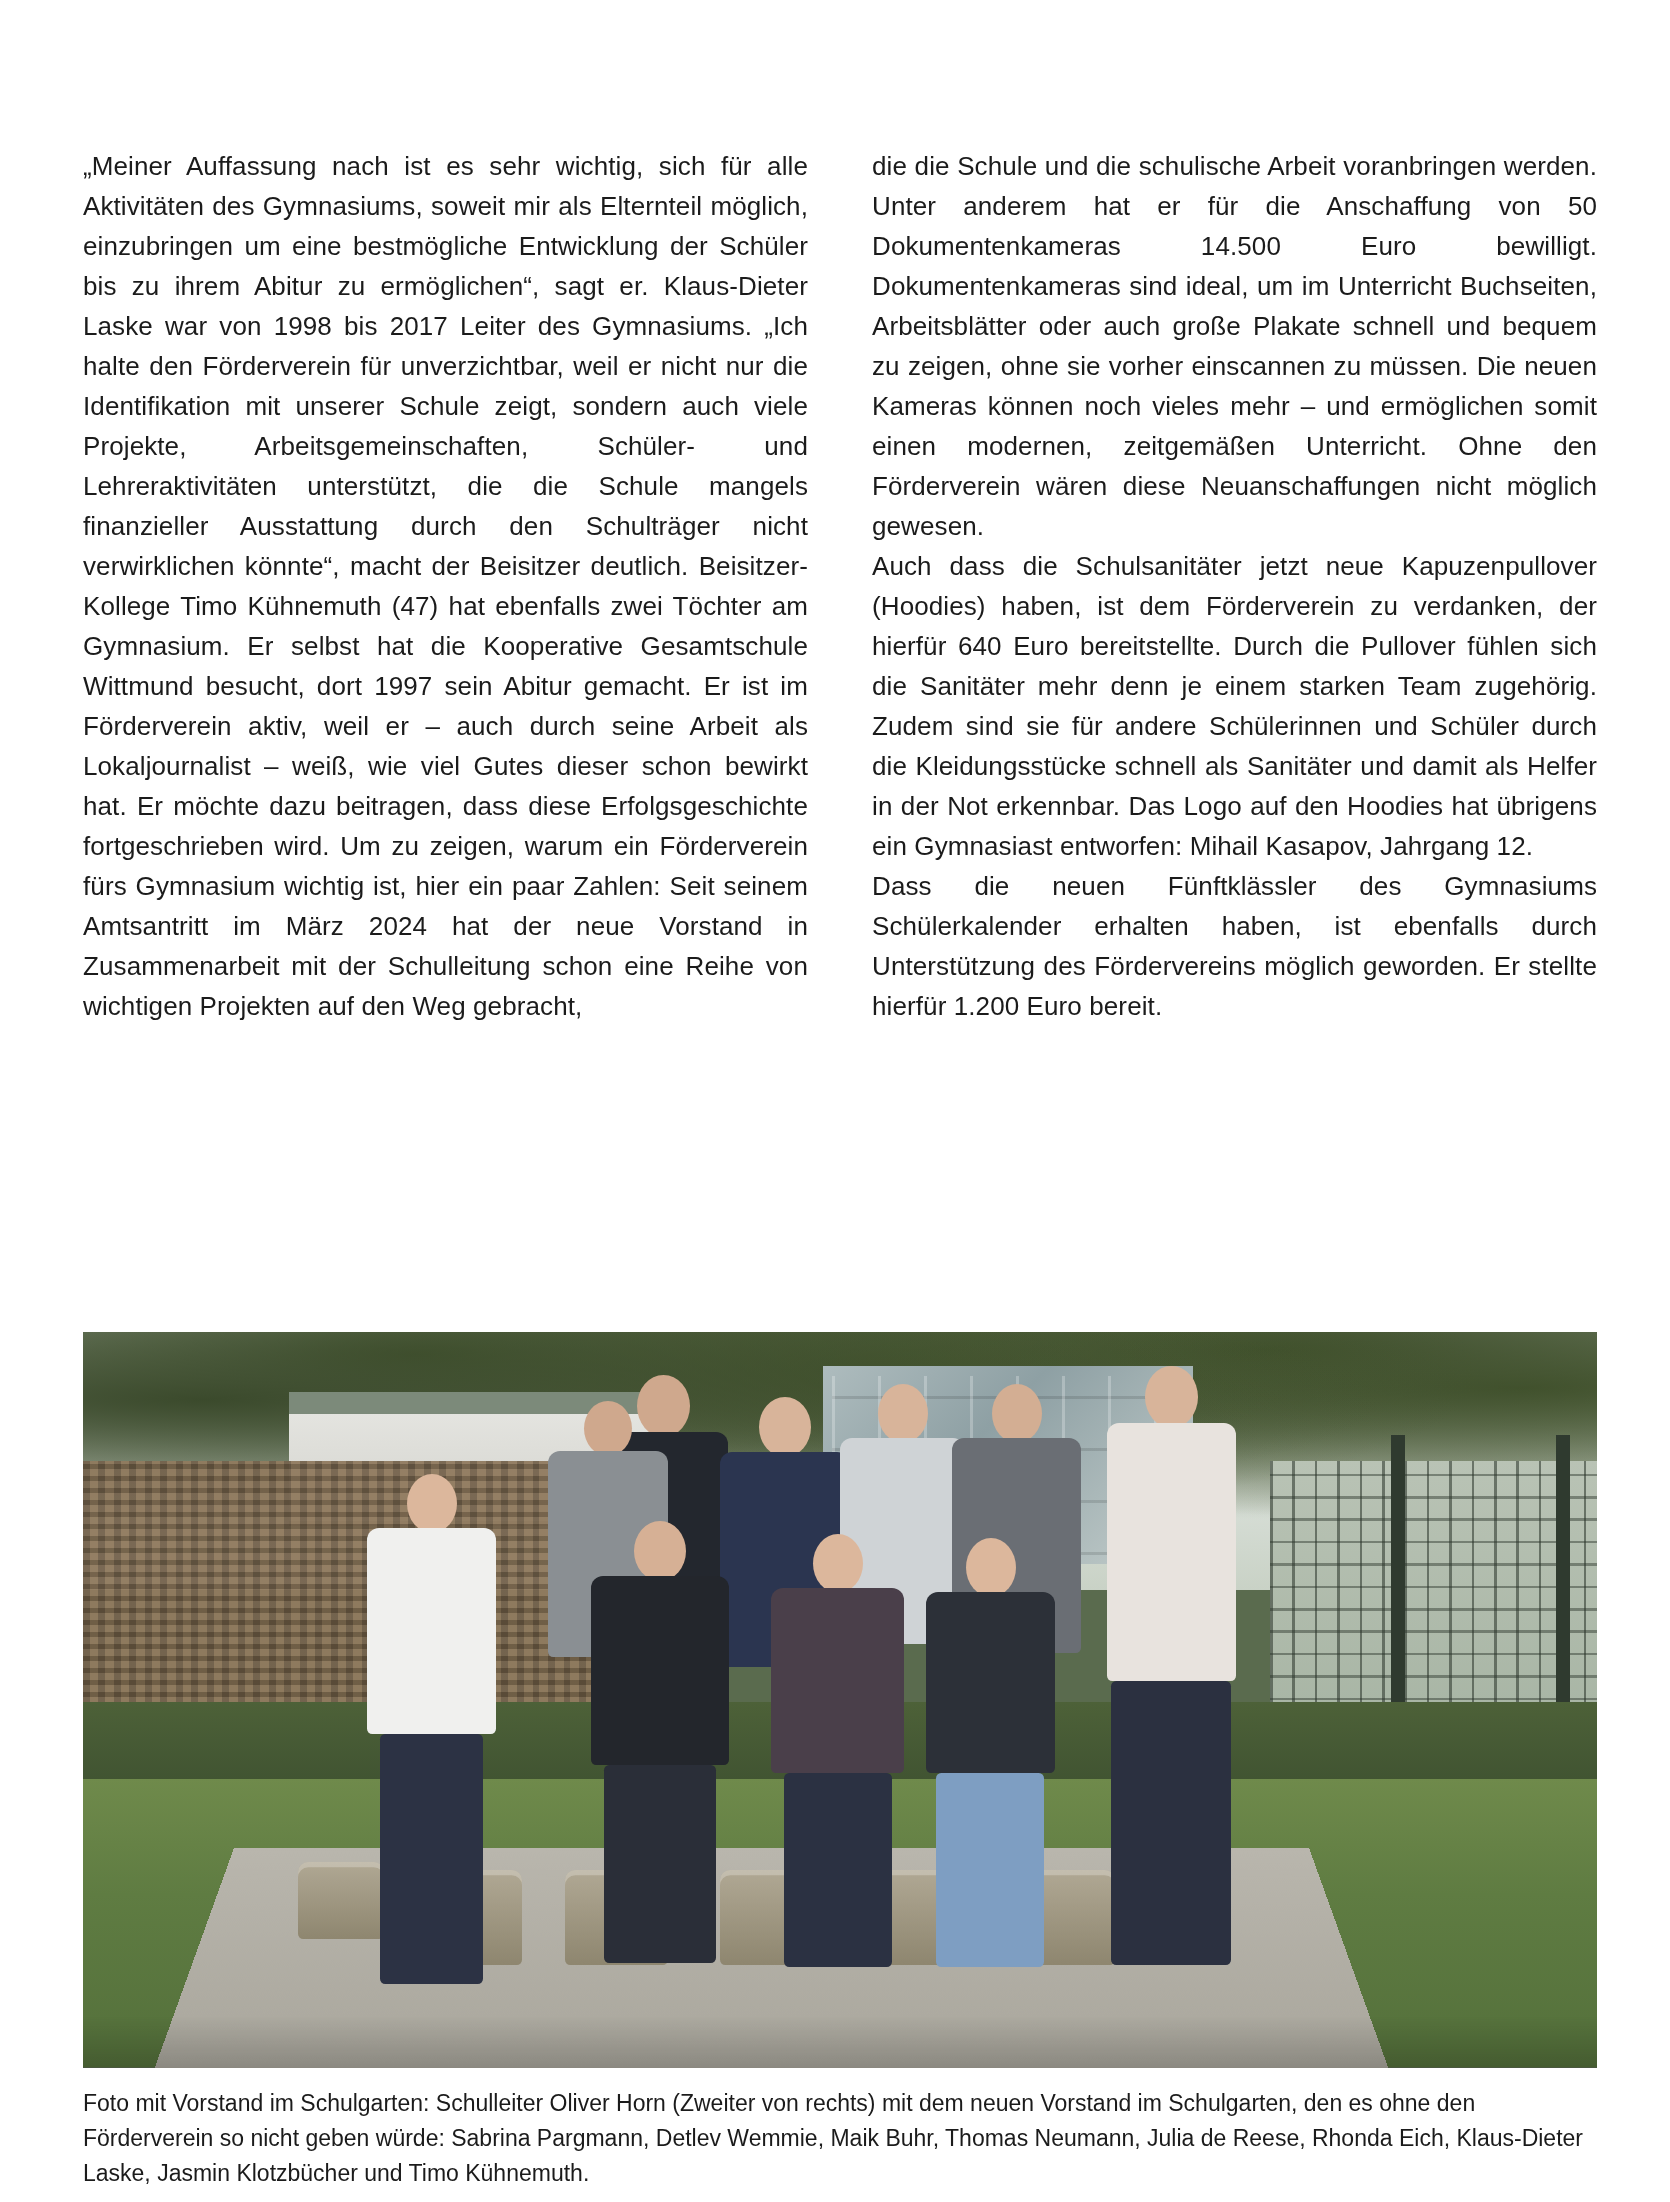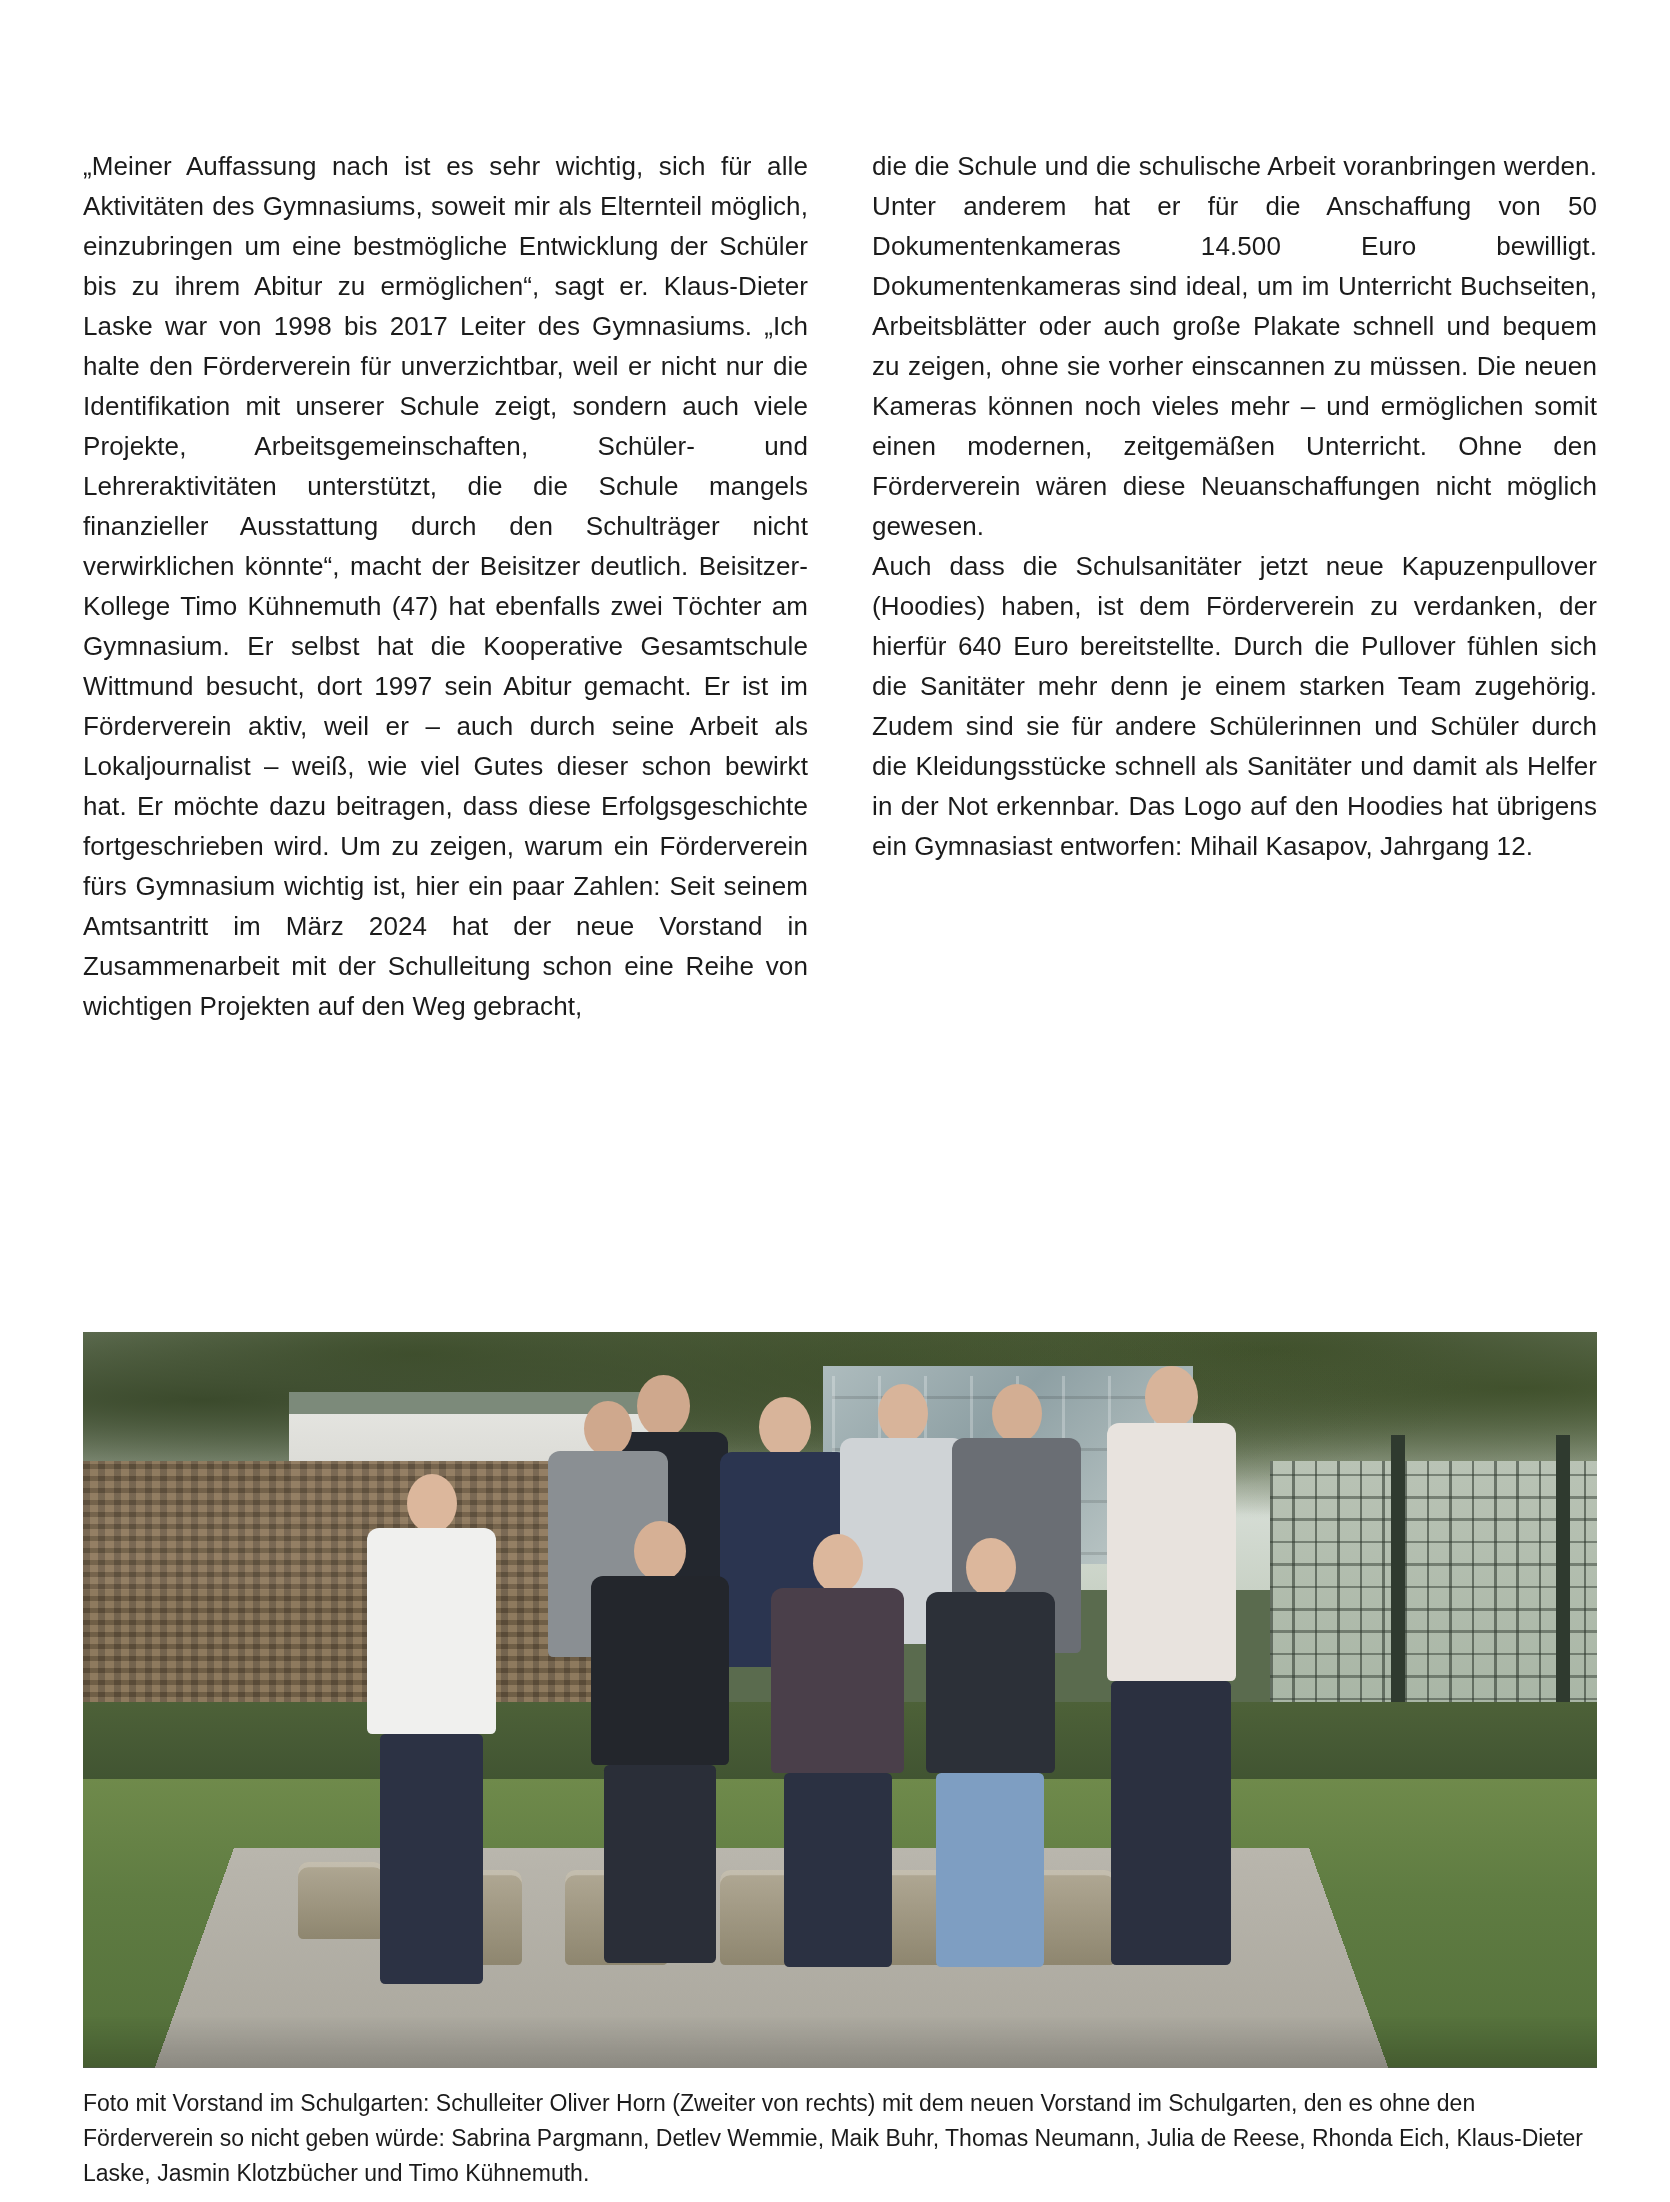--- a/index.html
+++ b/index.html
@@ -169,20 +169,21 @@
   <div class="content">
     <div class="columns">
 
       <div class="col">
         <p>„Meiner Auffassung nach ist es sehr wichtig, sich für alle Aktivitäten des Gymnasiums, soweit mir als Elternteil möglich, einzubringen um eine bestmögliche Entwicklung der Schüler bis zu ihrem Abitur zu ermöglichen“, sagt er. Klaus-Dieter Laske war von 1998 bis 2017 Leiter des Gymnasiums. „Ich halte den Förderverein für unverzichtbar, weil er nicht nur die Identifikation mit unserer Schule zeigt, sondern auch viele Projekte, Arbeitsgemeinschaften, Schüler- und Lehreraktivitäten unterstützt, die die Schule mangels finanzieller Ausstattung durch den Schulträger nicht verwirklichen könnte“, macht der Beisitzer deutlich. Beisitzer-Kollege Timo Kühnemuth (47) hat ebenfalls zwei Töchter am Gymnasium. Er selbst hat die Kooperative Gesamtschule Wittmund besucht, dort 1997 sein Abitur gemacht. Er ist im Förderverein aktiv, weil er – auch durch seine Arbeit als Lokaljournalist – weiß, wie viel Gutes dieser schon bewirkt hat. Er möchte dazu beitragen, dass diese Erfolgsgeschichte fortgeschrieben wird. Um zu zeigen, warum ein Förderverein fürs Gymnasium wichtig ist, hier ein paar Zahlen: Seit seinem Amtsantritt im März 2024 hat der neue Vorstand in Zusammenarbeit mit der Schulleitung schon eine Reihe von wichtigen Projekten auf den Weg gebracht,</p>
       </div>
 
       <div class="col">
         <p>die die Schule und die schulische Arbeit voranbringen werden. Unter anderem hat er für die Anschaffung von 50 Dokumentenkameras 14.500 Euro bewilligt. Dokumentenkameras sind ideal, um im Unterricht Buchseiten, Arbeitsblätter oder auch große Plakate schnell und bequem zu zeigen, ohne sie vorher einscannen zu müssen. Die neuen Kameras können noch vieles mehr – und ermöglichen somit einen modernen, zeitgemäßen Unterricht. Ohne den Förderverein wären diese Neuanschaffungen nicht möglich gewesen.</p>
         <p>Auch dass die Schulsanitäter jetzt neue Kapuzenpullover (Hoodies) haben, ist dem Förderverein zu verdanken, der hierfür 640 Euro bereitstellte. Durch die Pullover fühlen sich die Sanitäter mehr denn je einem starken Team zugehörig. Zudem sind sie für andere Schülerinnen und Schüler durch die Kleidungsstücke schnell als Sanitäter und damit als Helfer in der Not erkennbar. Das Logo auf den Hoodies hat übrigens ein Gymnasiast entworfen: Mihail Kasapov, Jahrgang 12.</p>
+        <p>Dass die neuen Fünftklässler des Gymnasiums Schülerkalender erhalten haben, ist ebenfalls durch Unterstützung des Fördervereins möglich geworden. Er stellte hierfür 1.200 Euro bereit.</p>
       </div>
 
     </div>
   </div>
 
   <div class="photo-wrap">
     <div class="photo">
       <div class="sky"></div>
       <div class="treeline"></div>
       <div class="building-left"></div>

